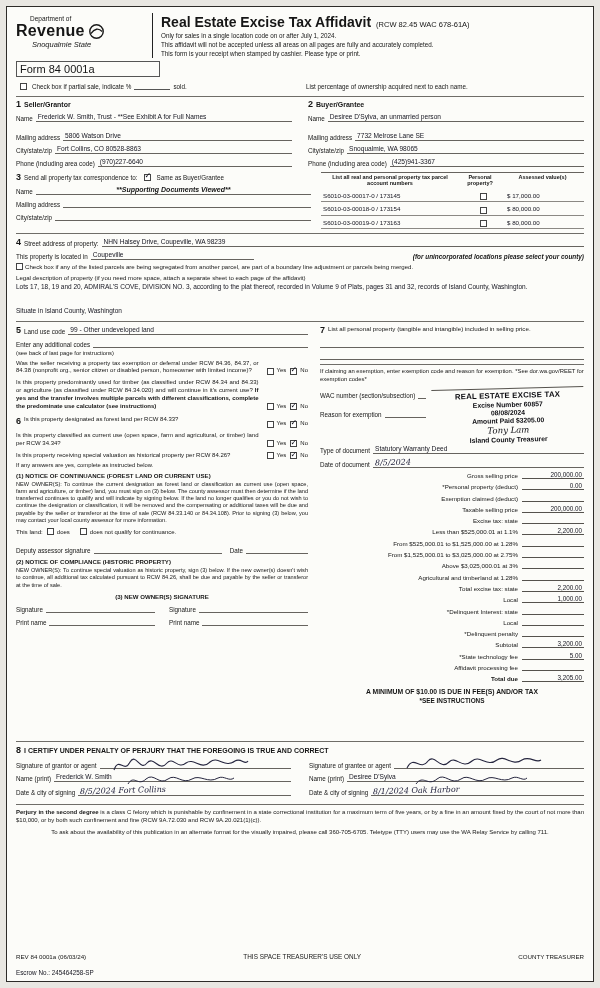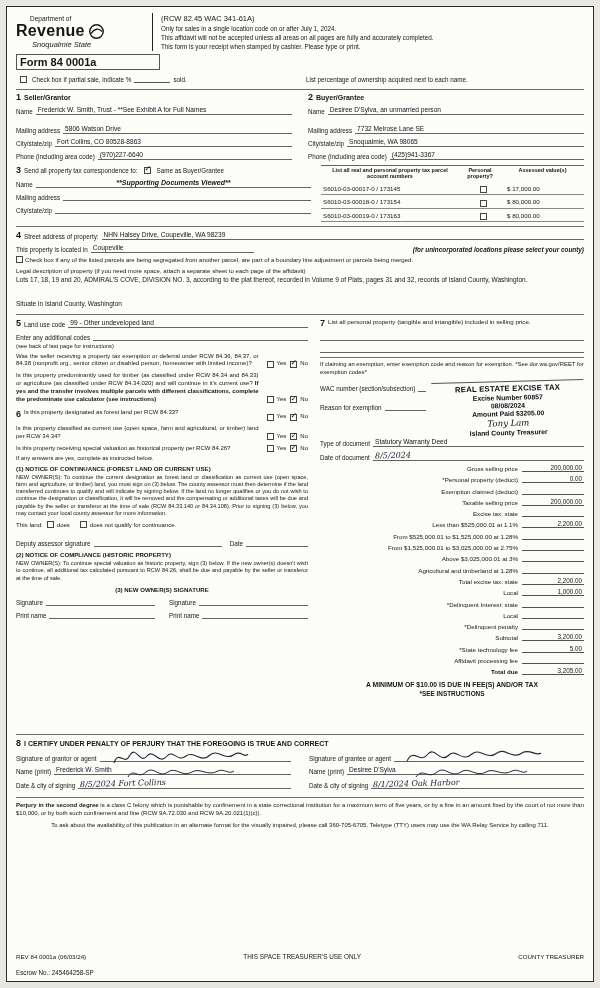--- a/index.html
+++ b/index.html
@@ -12,21 +12,21 @@
   .dept-of{font-size:6.5px;margin-left:14px}
   .rev-row{display:flex;align-items:center;gap:3px}
   .rev-name{font-size:16px;font-weight:bold;letter-spacing:.3px}
   .wa-state{font-size:7.5px;font-style:italic;margin-left:16px}
   .vr{width:0;border-left:1.6px solid #222;margin-right:8px}
   .title-block{flex:1;padding-top:1px}
   .title-line{display:flex;align-items:baseline;gap:5px}
   .title{font-size:14px;font-weight:bold;white-space:nowrap}
   .ref{font-size:7.5px;white-space:nowrap}
   .note{font-size:6.3px;margin-top:1.5px;line-height:1.25}
-  .form-no{font-size:11px;font-weight:bold;margin:3px 0 2px;width:136px;border:1px solid #555;padding:1px 3px;display:inline-block}
+  .form-no{font-size:11px;font-weight:normal;margin:3px 0 2px;width:136px;border:1px solid #555;padding:1px 3px;display:inline-block}
 
   .partial{display:flex;align-items:flex-end;gap:3px;font-size:6.3px;margin:3px 0 4px}
   .blank{display:inline-block;border-bottom:1px solid #555;height:7px}
   .w36{width:36px}
   .spacer{flex:1}
 
   .cb{display:inline-flex;align-items:center;justify-content:center;box-sizing:border-box;width:7px;height:7px;border:1px solid #444;background:#fff;flex:none;margin:0 2px 0 4px}
   .cb i{font-style:normal;font-size:8px;line-height:1;margin-top:-2px;font-weight:bold;color:#10101c}
   .cbl{font-size:6px;margin-left:1px;white-space:nowrap}
 
@@ -113,21 +113,22 @@
         <svg class="swirl" viewBox="0 0 24 24" width="17" height="17">
           <circle cx="12" cy="12" r="9.5" fill="none" stroke="#1b1b1b" stroke-width="2"></circle>
           <path d="M4 15 Q 12 4 20 12" fill="none" stroke="#1b1b1b" stroke-width="2"></path>
         </svg>
       </div>
       <div class="wa-state">Snoqualmie State</div>
     </div>
     <div class="vr"></div>
     <div class="title-block">
       <div class="title-line">
-        <span class="ref">(RCW 82.45 WAC 341-61A)</span>
+        <span class="title">Real Estate Excise Tax Affidavit</span>
+        <span class="ref">(RCW 82.45 WAC 678-61A)</span>
       </div>
       <div class="note">Only for sales in a single location code on or after July 1, 2024.</div>
       <div class="note">This affidavit will not be accepted unless all areas on all pages are fully and accurately completed.</div>
       <div class="note">This form is your receipt when stamped by cashier. Please type or print.</div>
     </div>
   </div>
   <div><span class="form-no">Form 84 0001a</span></div>
 
   <div class="partial">
     <span class="cb">

